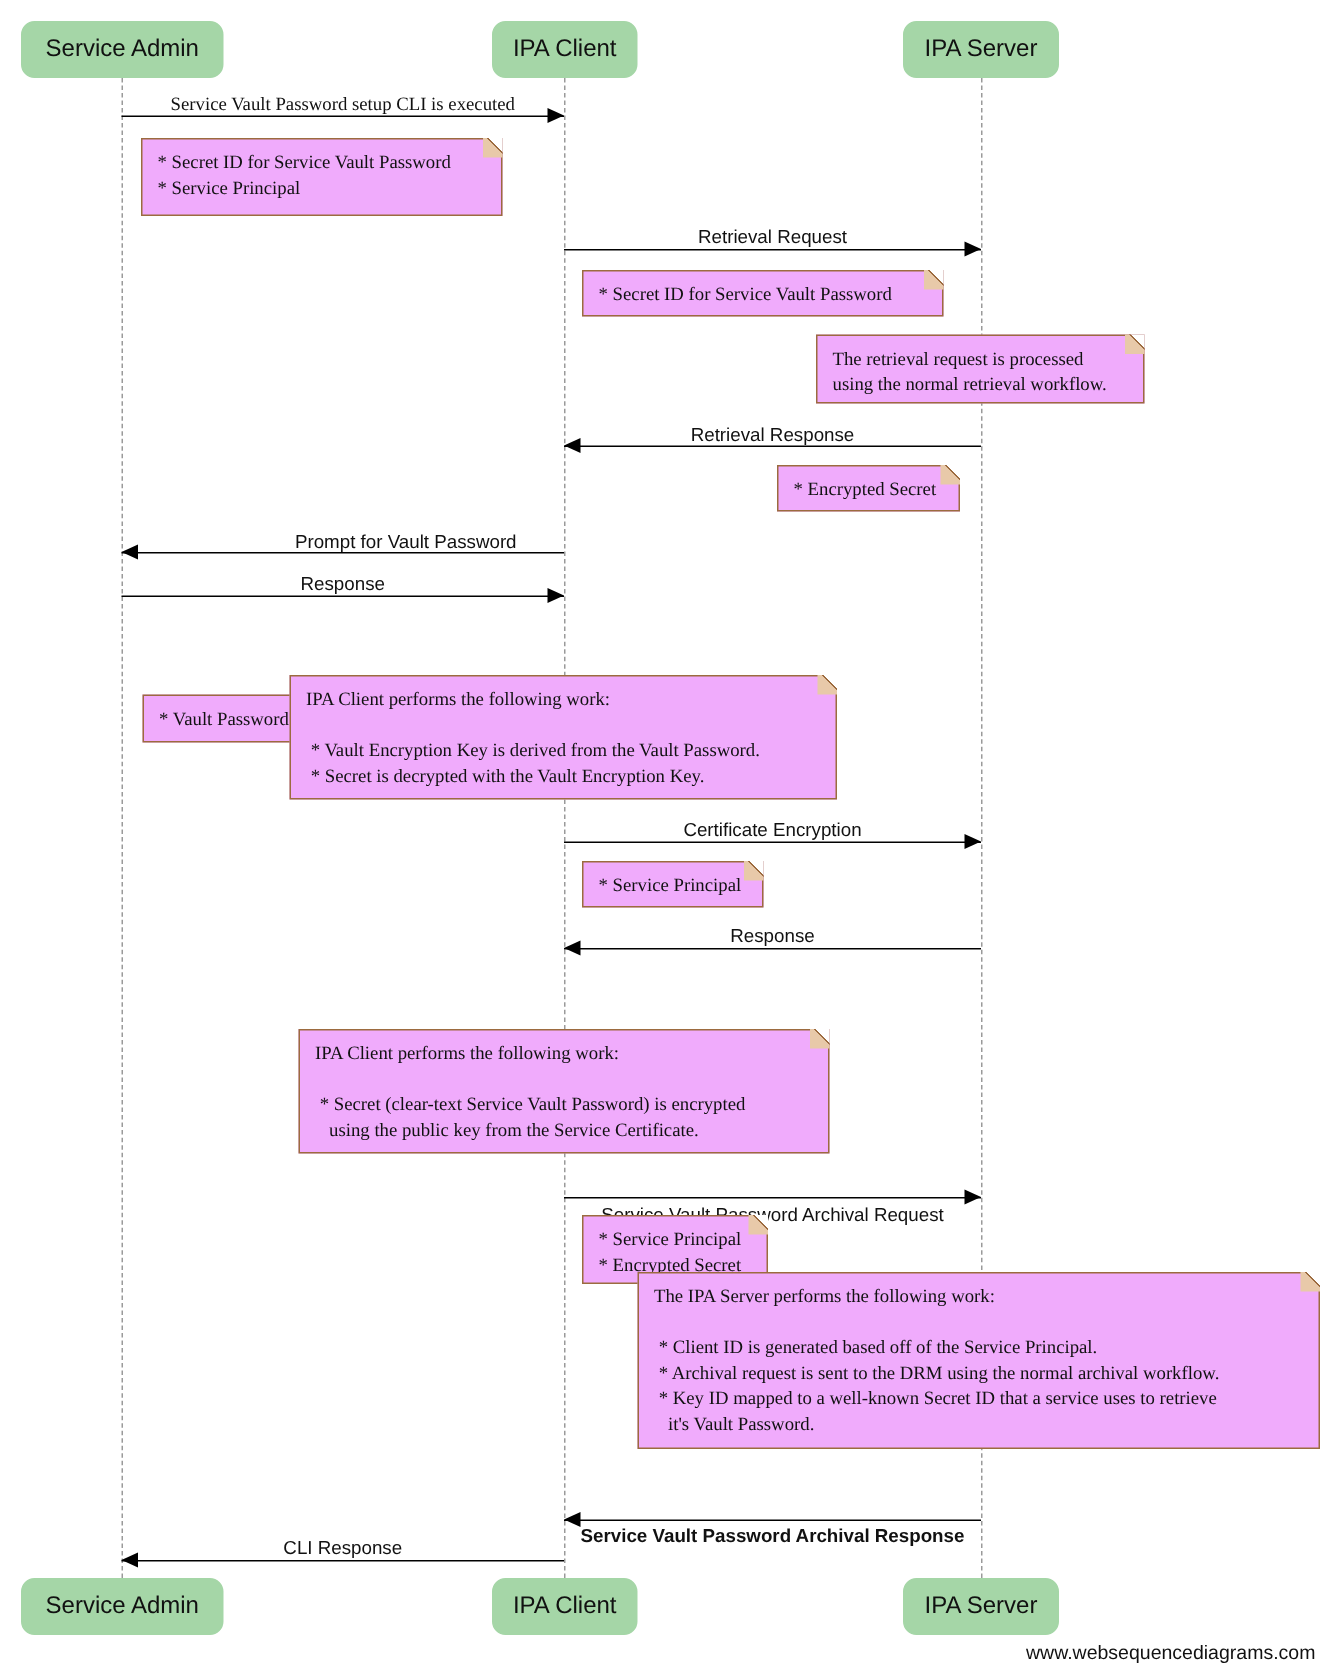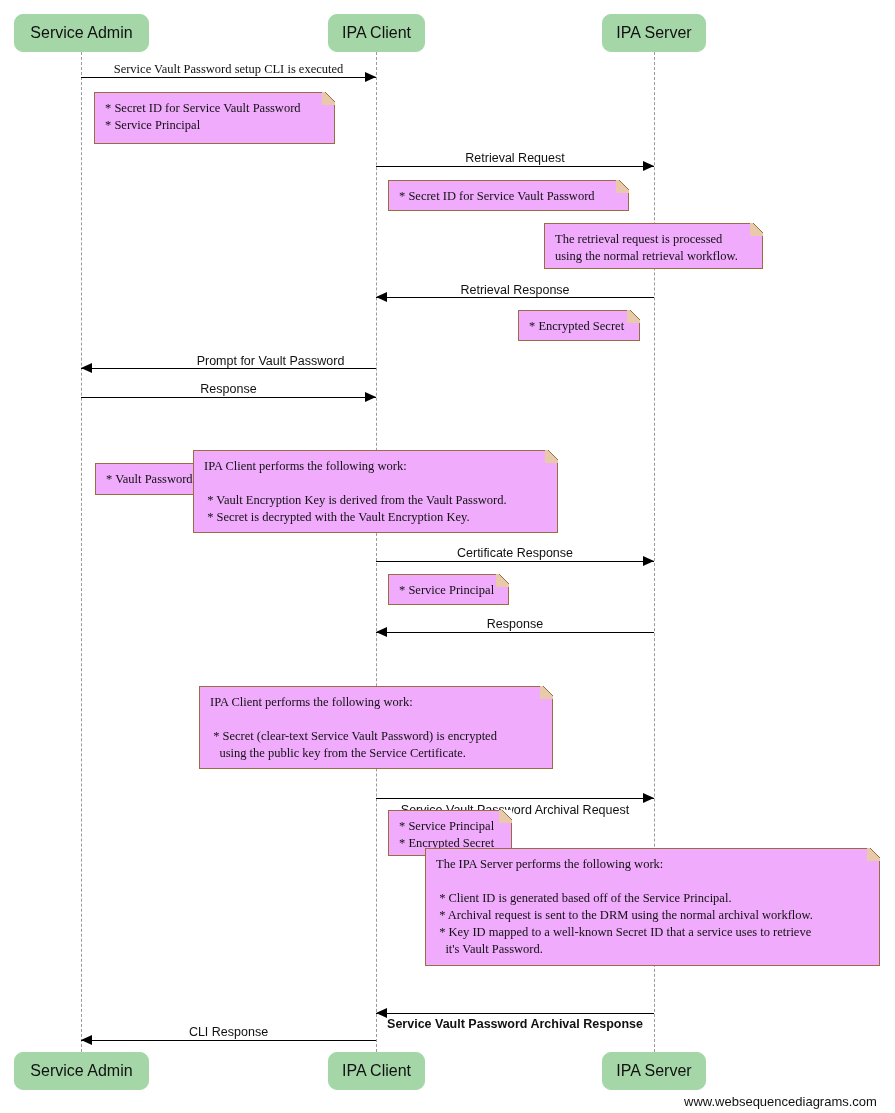--- a/index.html
+++ b/index.html
@@ -161,21 +161,21 @@
 
   <div class="note" style="left:95px; top:432px; width:112px; height:32px;margin-top:31px;">* Vault Password</div>
 
   <div class="note" style="left:193px; top:450px; width:365px; height:83px;">IPA Client performs the following work:
 
  * Vault Encryption Key is derived from the Vault Password.
  * Secret is decrypted with the Vault Encryption Key.</div>
 
   <div class="msg" style="left:376px; top:561px; width:278px;"></div>
   <div class="arrowhead right" style="left:643px; top:555.5px;"></div>
-  <div class="msg-label" style="left:376px; top:547px; width:278px;">Certificate Response</div>
+  <div class="msg-label" style="left:376px; top:547px; width:278px;">Certificate Encryption</div>
 
   <div class="note" style="left:388px; top:574px; width:121px; height:31px;">* Service Principal</div>
 
   <div class="msg" style="left:376px; top:632px; width:278px;"></div>
   <div class="arrowhead left" style="left:376px; top:626.5px;"></div>
   <div class="msg-label" style="left:376px; top:618px; width:278px;">Response</div>
 
 
   <div class="note" style="left:199px; top:686px; width:354px; height:83px;">IPA Client performs the following work:
 

